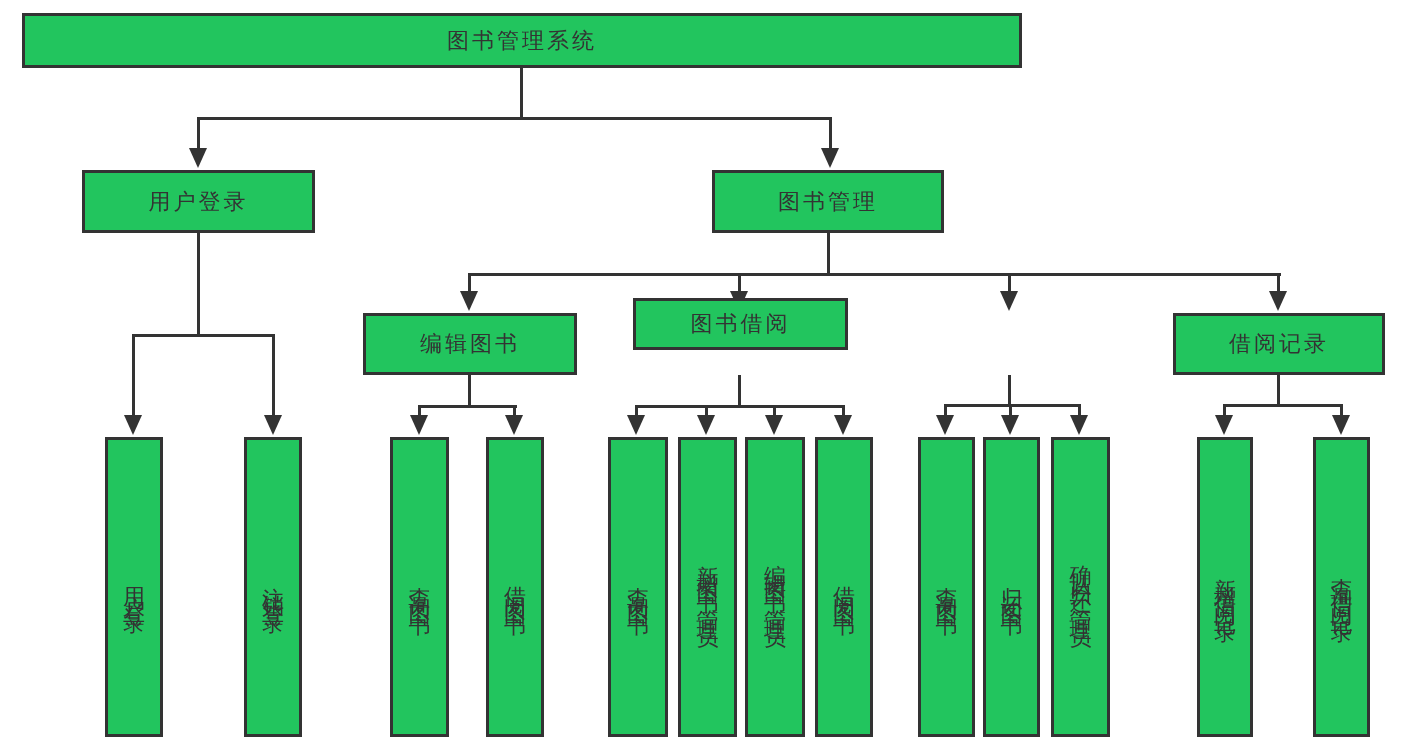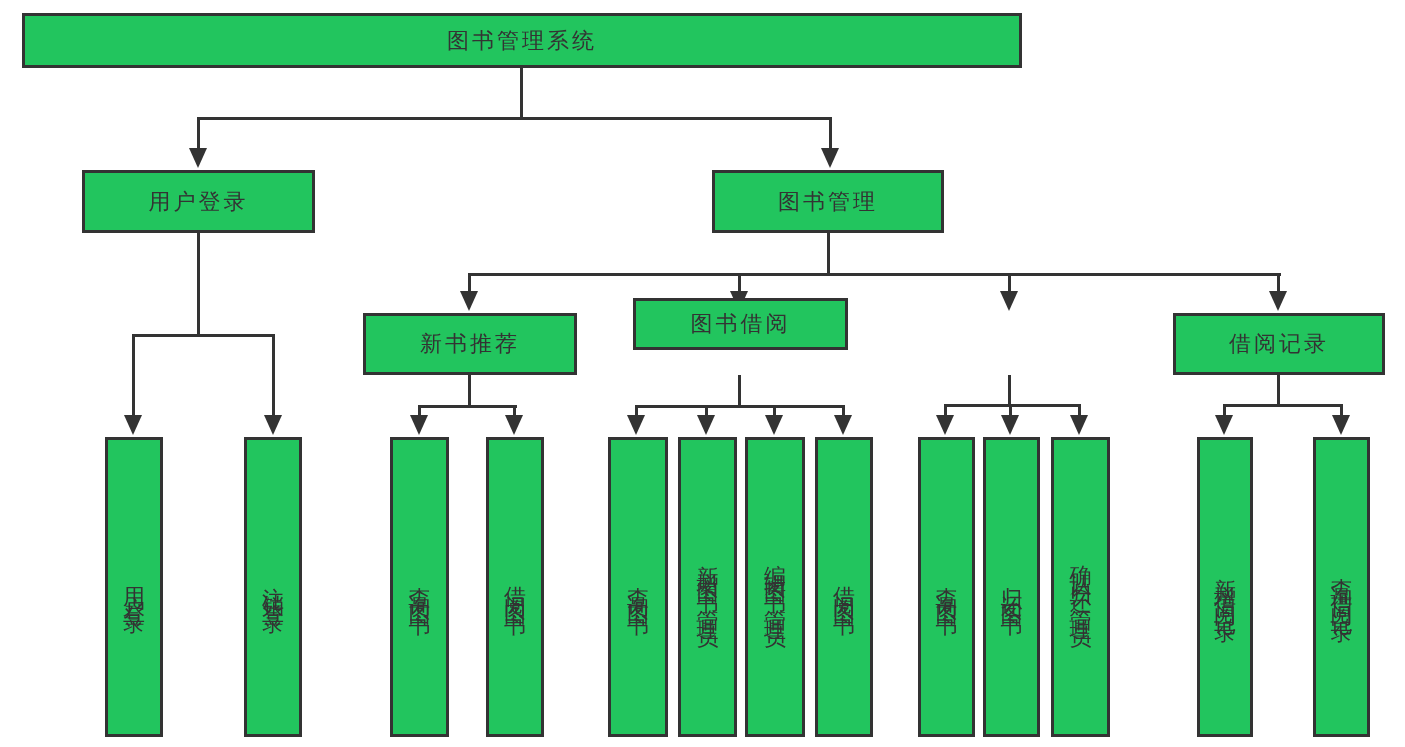--- a/index.html
+++ b/index.html
@@ -123,21 +123,21 @@
   </div>
 
   <div class="box" style="left:82px; top:170px; width:233px; height:63px;">
     <span class="hboxlabel">用户登录</span>
   </div>
   <div class="box" style="left:712px; top:170px; width:232px; height:63px;">
     <span class="hboxlabel">图书管理</span>
   </div>
 
   <div class="box" style="left:363px; top:313px; width:214px; height:62px;">
-    <span class="hboxlabel">新书推荐</span>
+    <span class="hboxlabel">编辑图书</span>
   </div>
   <div class="box" style="left:633px; top:298px; width:215px; height:52px;">
     <span class="hboxlabel">图书借阅</span>
   </div>
   <div class="box" style="left:1173px; top:313px; width:212px; height:62px;">
     <span class="hboxlabel">借阅记录</span>
   </div>
 
   <div class="box" style="left:105px; top:437px; width:58px; height:300px;">
     <span class="vboxlabel">用户登录</span>

